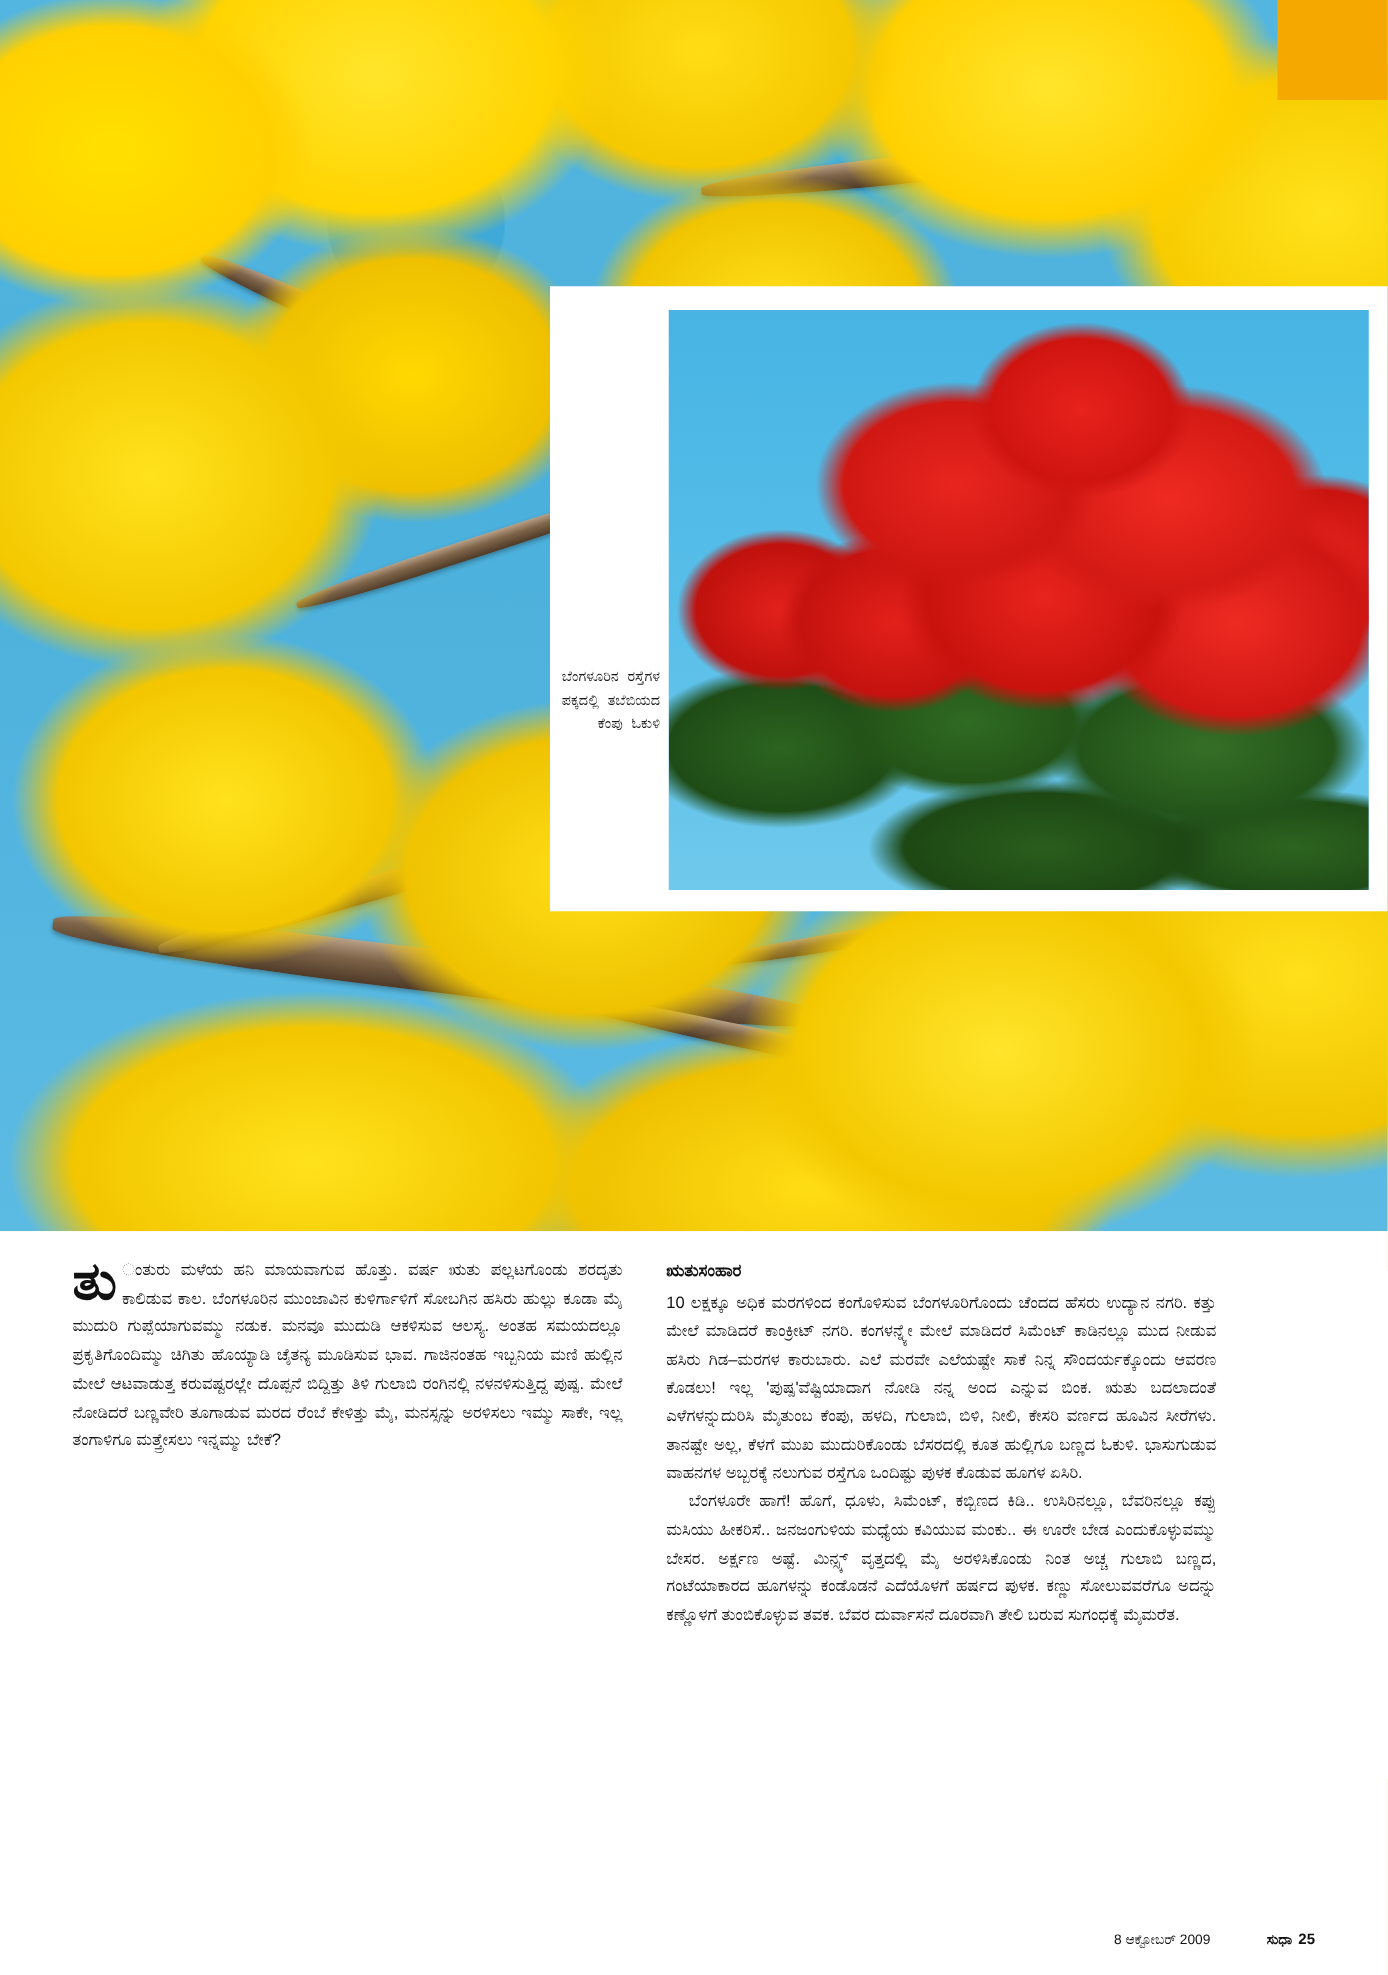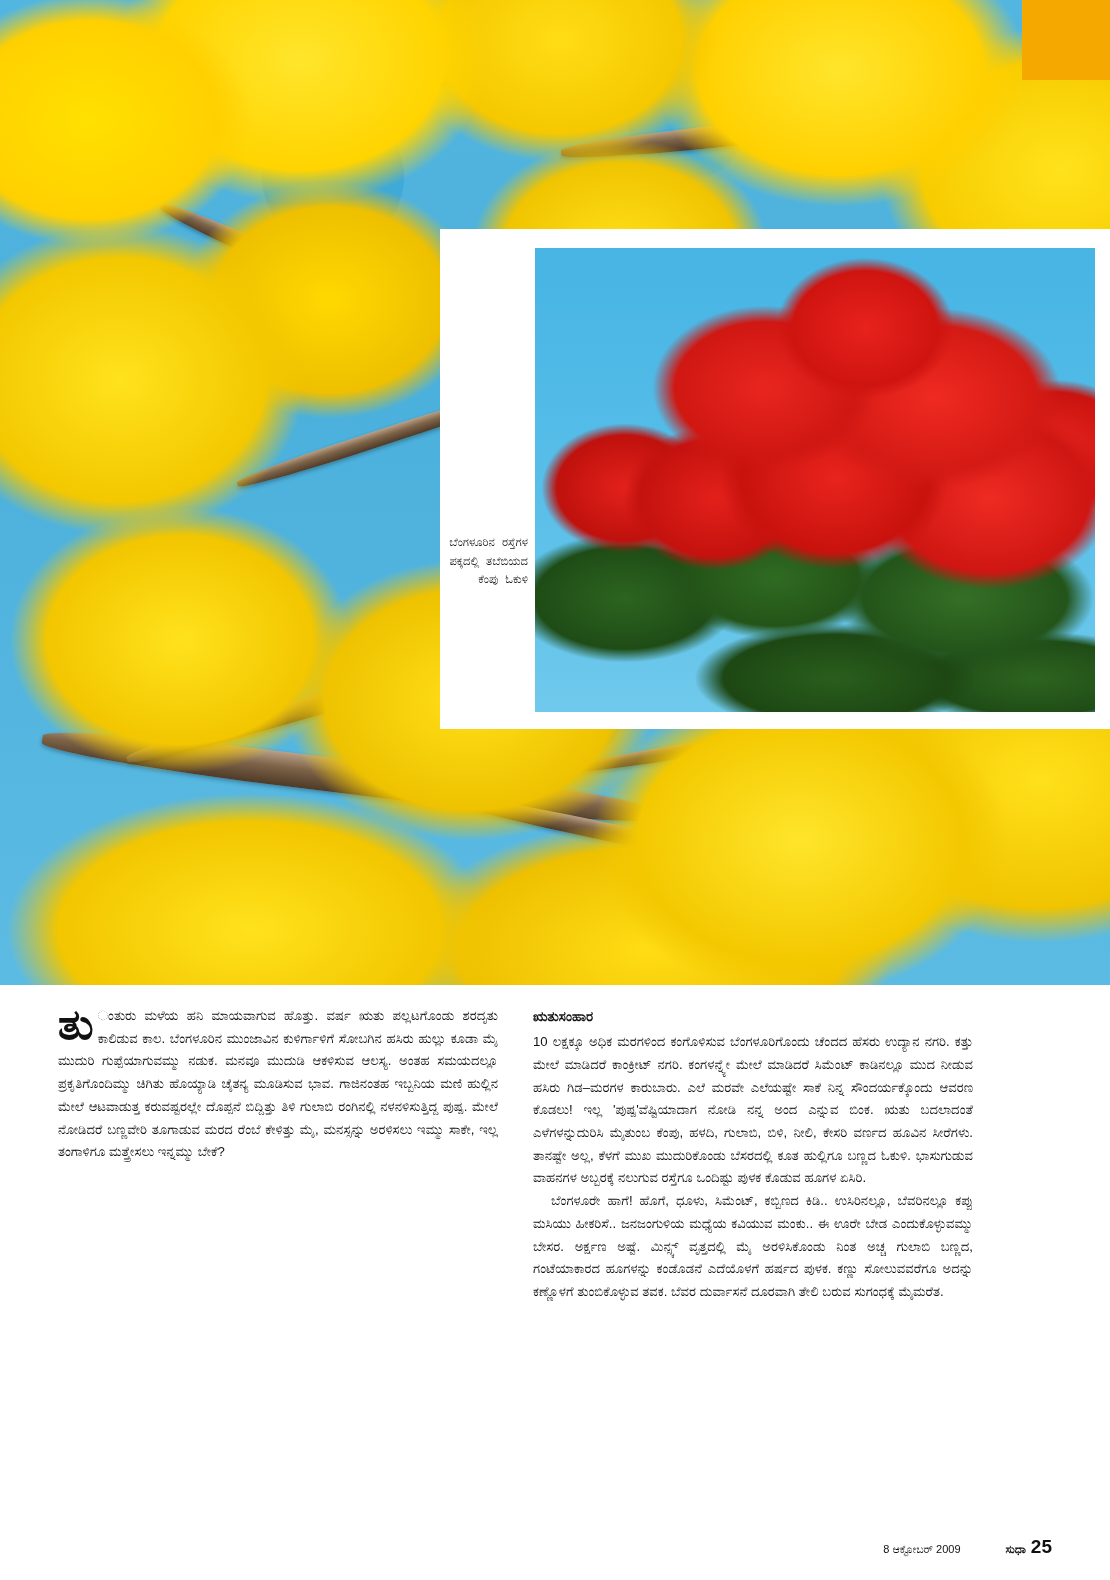--- a/index.html
+++ b/index.html
@@ -181,21 +181,21 @@
     right: 58px;
     bottom: 22px;
     font-size: 11px;
     color: #111;
     display: flex;
     align-items: baseline;
     gap: 5px;
     text-align: right;
   }
   .footer .pageno {
-    font-size: 19px;
+    font-size: 12px;
     font-weight: bold;
   }
   .footer .mag {
     font-weight: bold;
     margin-left: 40px;
   }
 </style>
 </head>
 <body>
 

